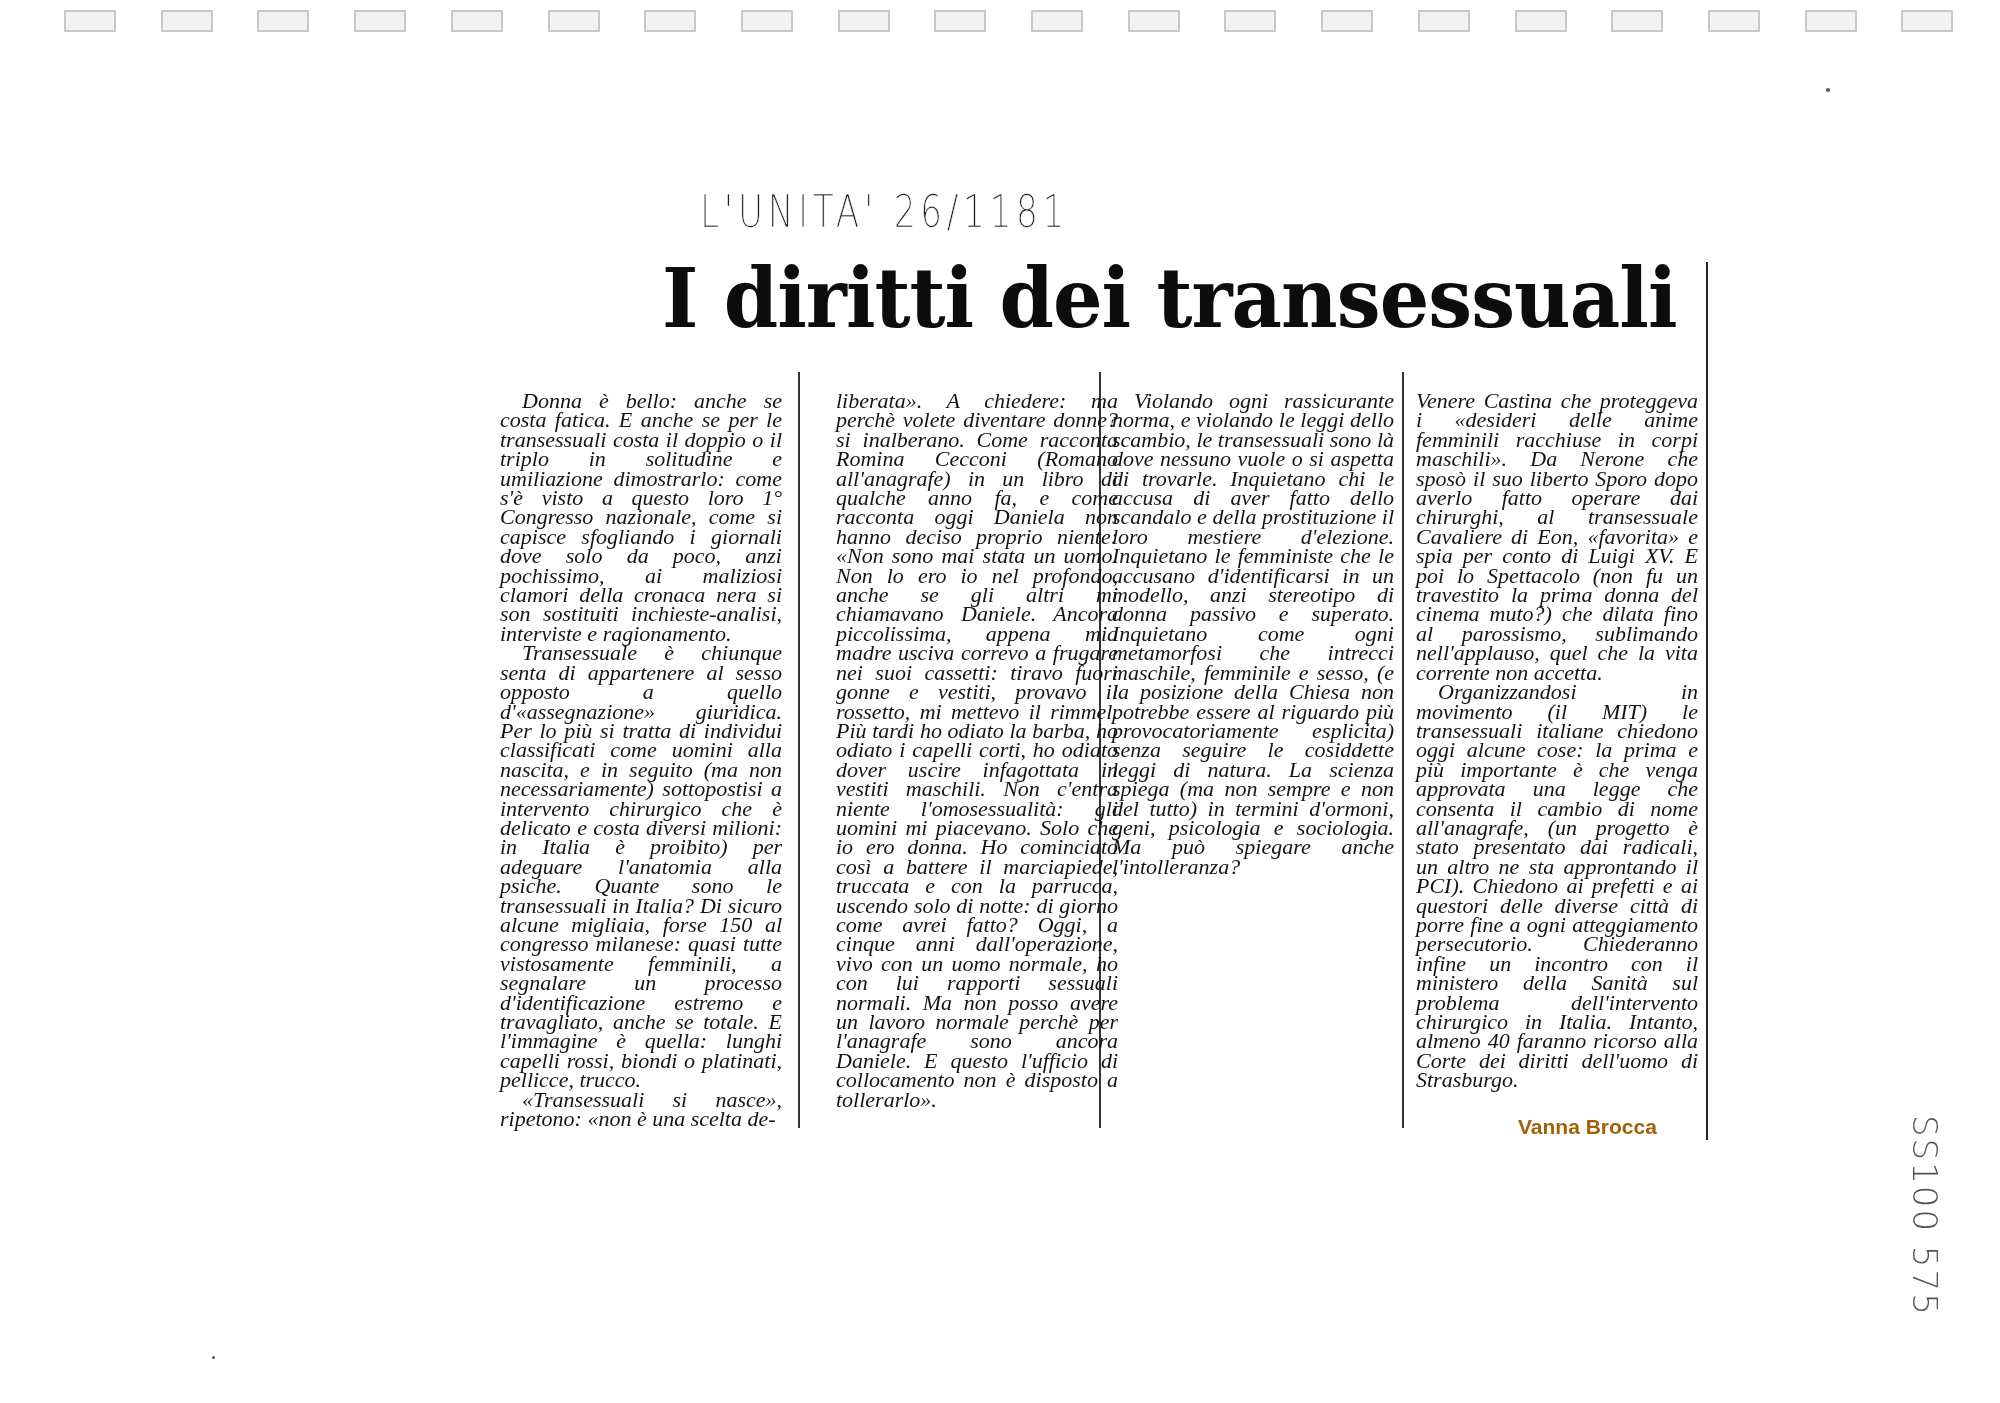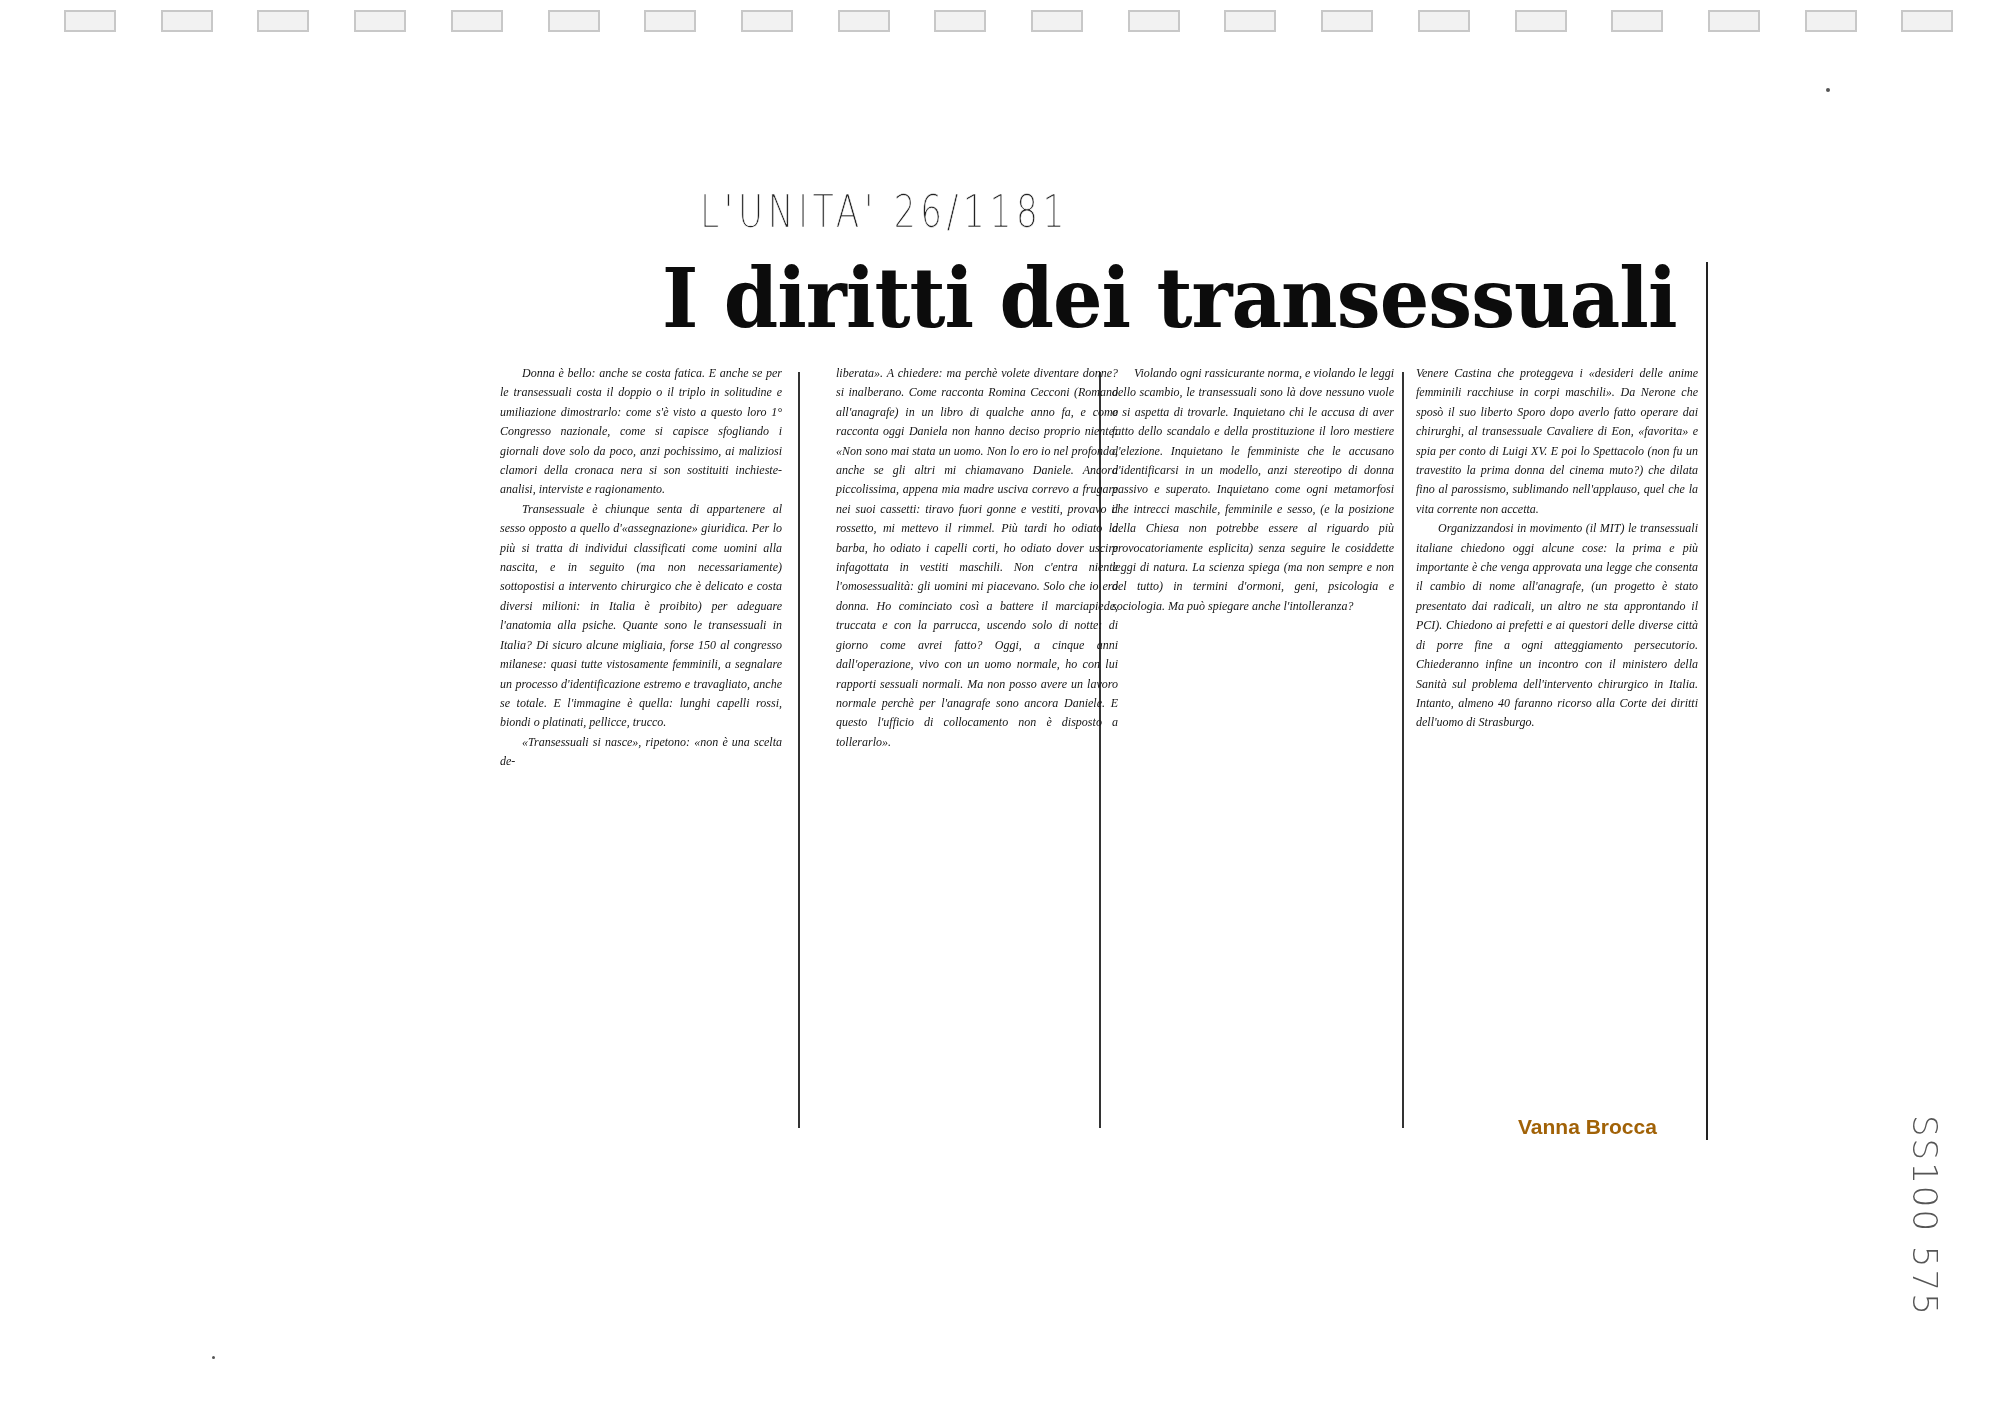--- a/index.html
+++ b/index.html
@@ -22,22 +22,22 @@
     }
     .headline {
       position:absolute; left:662px; top:250px; width:900px;
       font-family:"DejaVu Serif", serif; font-weight:bold; font-size:82px;
       letter-spacing:-1px; color:#0c0c0c; white-space:nowrap;
       transform:scaleX(0.95); transform-origin:left top;
     }
     .right-rule { position:absolute; left:1706px; top:262px; width:2px; height:878px; background:#222; }
     .col-rule { position:absolute; top:372px; width:1.5px; background:#333; }
     .col {
-      position:absolute; top:364px; width:282px;
-      font-style:italic; font-size:12px; line-height:19.4px;
+      position:absolute; top:391px; width:282px;
+      font-style:italic; font-size:22px; line-height:19.4px;
       text-align:justify; color:#141414;
       hyphens:manual;
     }
     .col p { margin:0; text-indent:22px; }
     .col p.noindent { text-indent:0; }
     .byline {
       position:absolute; left:1518px; top:1115px;
       font-family:"Liberation Sans", sans-serif; font-weight:bold; font-size:21px; color:#a16207;
     }
     .handnote {

